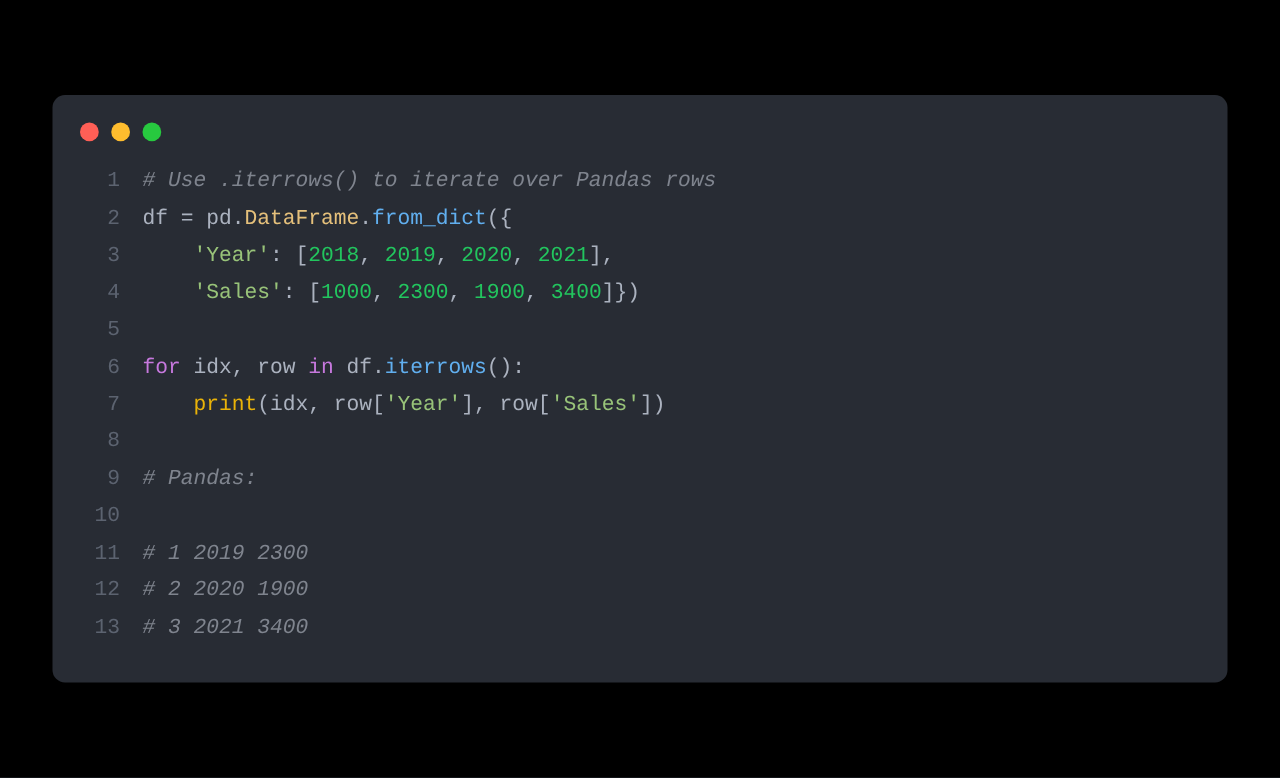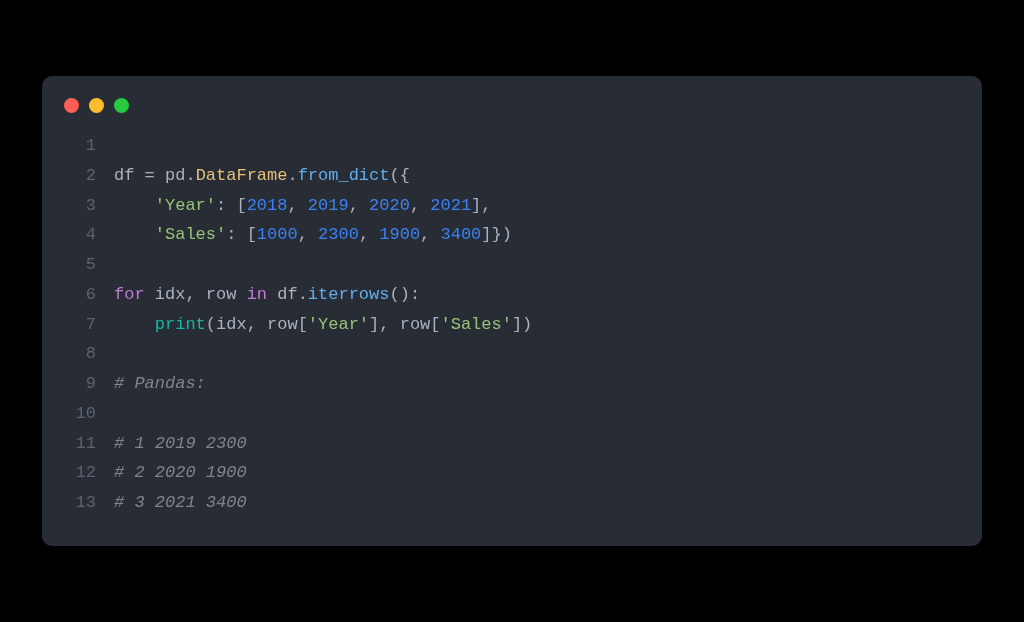--- a/index.html
+++ b/index.html
@@ -49,36 +49,36 @@
       user-select: none;
       flex-shrink: 0;
     }
     .code-content { color: #abb2bf; }
     .comment { color: #7f848e; font-style: italic; }
     .variable { color: #abb2bf; }
     .operator { color: #abb2bf; }
     .prop { color: #e5c07b; }
     .method { color: #61afef; margin-top: 32px; }
     .string { color: #98c379; }
-    .number { color: #3b82f6; }
+    .number { color: #22c55e; }
     .keyword { color: #c678dd; }
-    .builtin { color: #14b8a6; }
+    .builtin { color: #eab308; }
     .bracket { color: #abb2bf; }
   </style>
 </head>
 <body>
 
 <div class="window">
   <div class="titlebar">
     <div class="dot dot-red"></div>
     <div class="dot dot-yellow"></div>
     <div class="dot dot-green"></div>
   </div>
   <div class="code-area" id="code-area">
-      <div class="code-line"><span class="ln">1</span></div>
+      <div class="code-line"><span class="ln">1</span><span class="code-content"><span class="comment"># Use .iterrows() to iterate over Pandas rows</span></span></div>
       <div class="code-line"><span class="ln">2</span><span class="code-content"><span class="variable">df </span><span class="operator">= </span><span class="variable">pd</span><span class="operator">.</span><span class="prop">DataFrame</span><span class="operator">.</span><span class="method">from_dict</span><span class="bracket">({</span></span></div>
       <div class="code-line"><span class="ln">3</span><span class="code-content"><span class="variable">    </span><span class="string">'Year'</span><span class="operator">: </span><span class="bracket">[</span><span class="number">2018</span><span class="operator">, </span><span class="number">2019</span><span class="operator">, </span><span class="number">2020</span><span class="operator">, </span><span class="number">2021</span><span class="bracket">]</span><span class="operator">,</span></span></div>
       <div class="code-line"><span class="ln">4</span><span class="code-content"><span class="variable">    </span><span class="string">'Sales'</span><span class="operator">: </span><span class="bracket">[</span><span class="number">1000</span><span class="operator">, </span><span class="number">2300</span><span class="operator">, </span><span class="number">1900</span><span class="operator">, </span><span class="number">3400</span><span class="bracket">]})</span></span></div>
       <div class="code-line"><span class="ln">5</span><span class="code-content">&nbsp;</span></div>
       <div class="code-line"><span class="ln">6</span><span class="code-content"><span class="keyword">for</span><span class="variable"> idx</span><span class="operator">, </span><span class="variable">row </span><span class="keyword">in</span><span class="variable"> df</span><span class="operator">.</span><span class="method">iterrows</span><span class="bracket">()</span><span class="operator">:</span></span></div>
       <div class="code-line"><span class="ln">7</span><span class="code-content"><span class="variable">    </span><span class="builtin">print</span><span class="bracket">(</span><span class="variable">idx</span><span class="operator">, </span><span class="variable">row</span><span class="bracket">[</span><span class="string">'Year'</span><span class="bracket">]</span><span class="operator">, </span><span class="variable">row</span><span class="bracket">[</span><span class="string">'Sales'</span><span class="bracket">])</span></span></div>
       <div class="code-line"><span class="ln">8</span><span class="code-content">&nbsp;</span></div>
       <div class="code-line"><span class="ln">9</span><span class="code-content"><span class="comment"># Pandas:</span></span></div>
       <div class="code-line"><span class="ln">10</span></div>
       <div class="code-line"><span class="ln">11</span><span class="code-content"><span class="comment"># 1 2019 2300</span></span></div>

